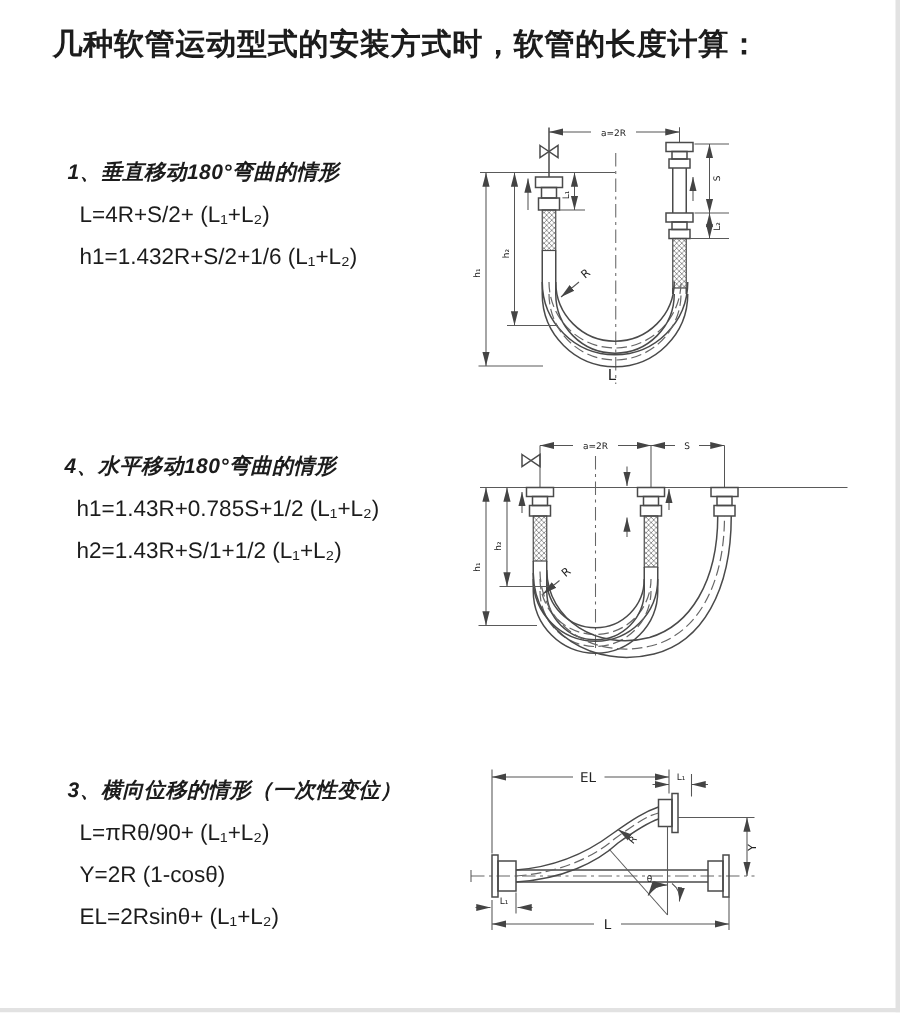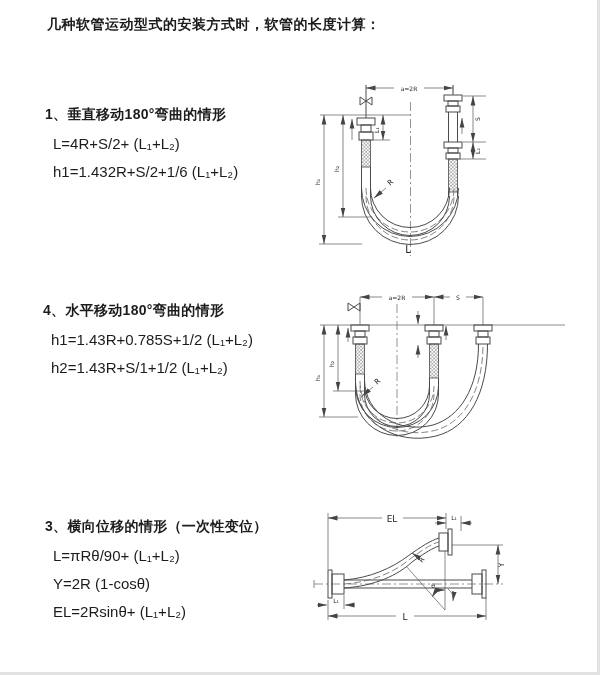--- a/index.html
+++ b/index.html
@@ -1,21 +1,21 @@
 <!DOCTYPE html>
 <html><head>
 <meta charset="utf-8">
 <style>
   html,body{margin:0;padding:0;background:#fff;}
   .page{position:relative;width:600px;height:675px;background:#fff;overflow:hidden;
         box-shadow:inset -3px 0 0 #e2e2e2, inset 0 -3px 0 #e2e2e2;
         font-family:"Liberation Sans",sans-serif;color:#1c1c1c;}
-  .title{position:absolute;left:35px;top:16px;font-size:14px;font-weight:600;letter-spacing:.5px;margin-left:12px;}
+  .title{position:absolute;left:35px;top:16px;font-size:20px;font-weight:600;letter-spacing:.5px;}
   .sec{position:absolute;}
-  .heading{font-size:14px;font-weight:600;line-height:20px;margin-bottom:6px;letter-spacing:.3px;}
+  .heading{font-size:14px;font-weight:600;line-height:20px;margin-bottom:6px;letter-spacing:.3px;font-style:italic;}
   .formula{font-size:15px;line-height:28px;margin-left:8px;white-space:pre;}
   svg.diag{position:absolute;overflow:visible;}
   .ln{fill:none;stroke:#4a4a4a;stroke-width:1;}
   .thin{fill:none;stroke:#5a5a5a;stroke-width:.7;}
   .dim{fill:none;stroke:#555;stroke-width:.7;}
   .cl{fill:none;stroke:#666;stroke-width:.7;stroke-dasharray:9 3 2 3;}
   .hcl{fill:none;stroke:#666;stroke-width:.8;stroke-dasharray:7 3;}
   .braid{stroke:#4a4a4a;stroke-width:.8;}
   text.lbl{font-family:"DejaVu Sans",sans-serif;fill:#222;}
   .s6{font-size:6px;} .s65{font-size:6.5px;} .s7{font-size:7.5px;} .s9{font-size:9px;} .s10{font-size:10px;}

